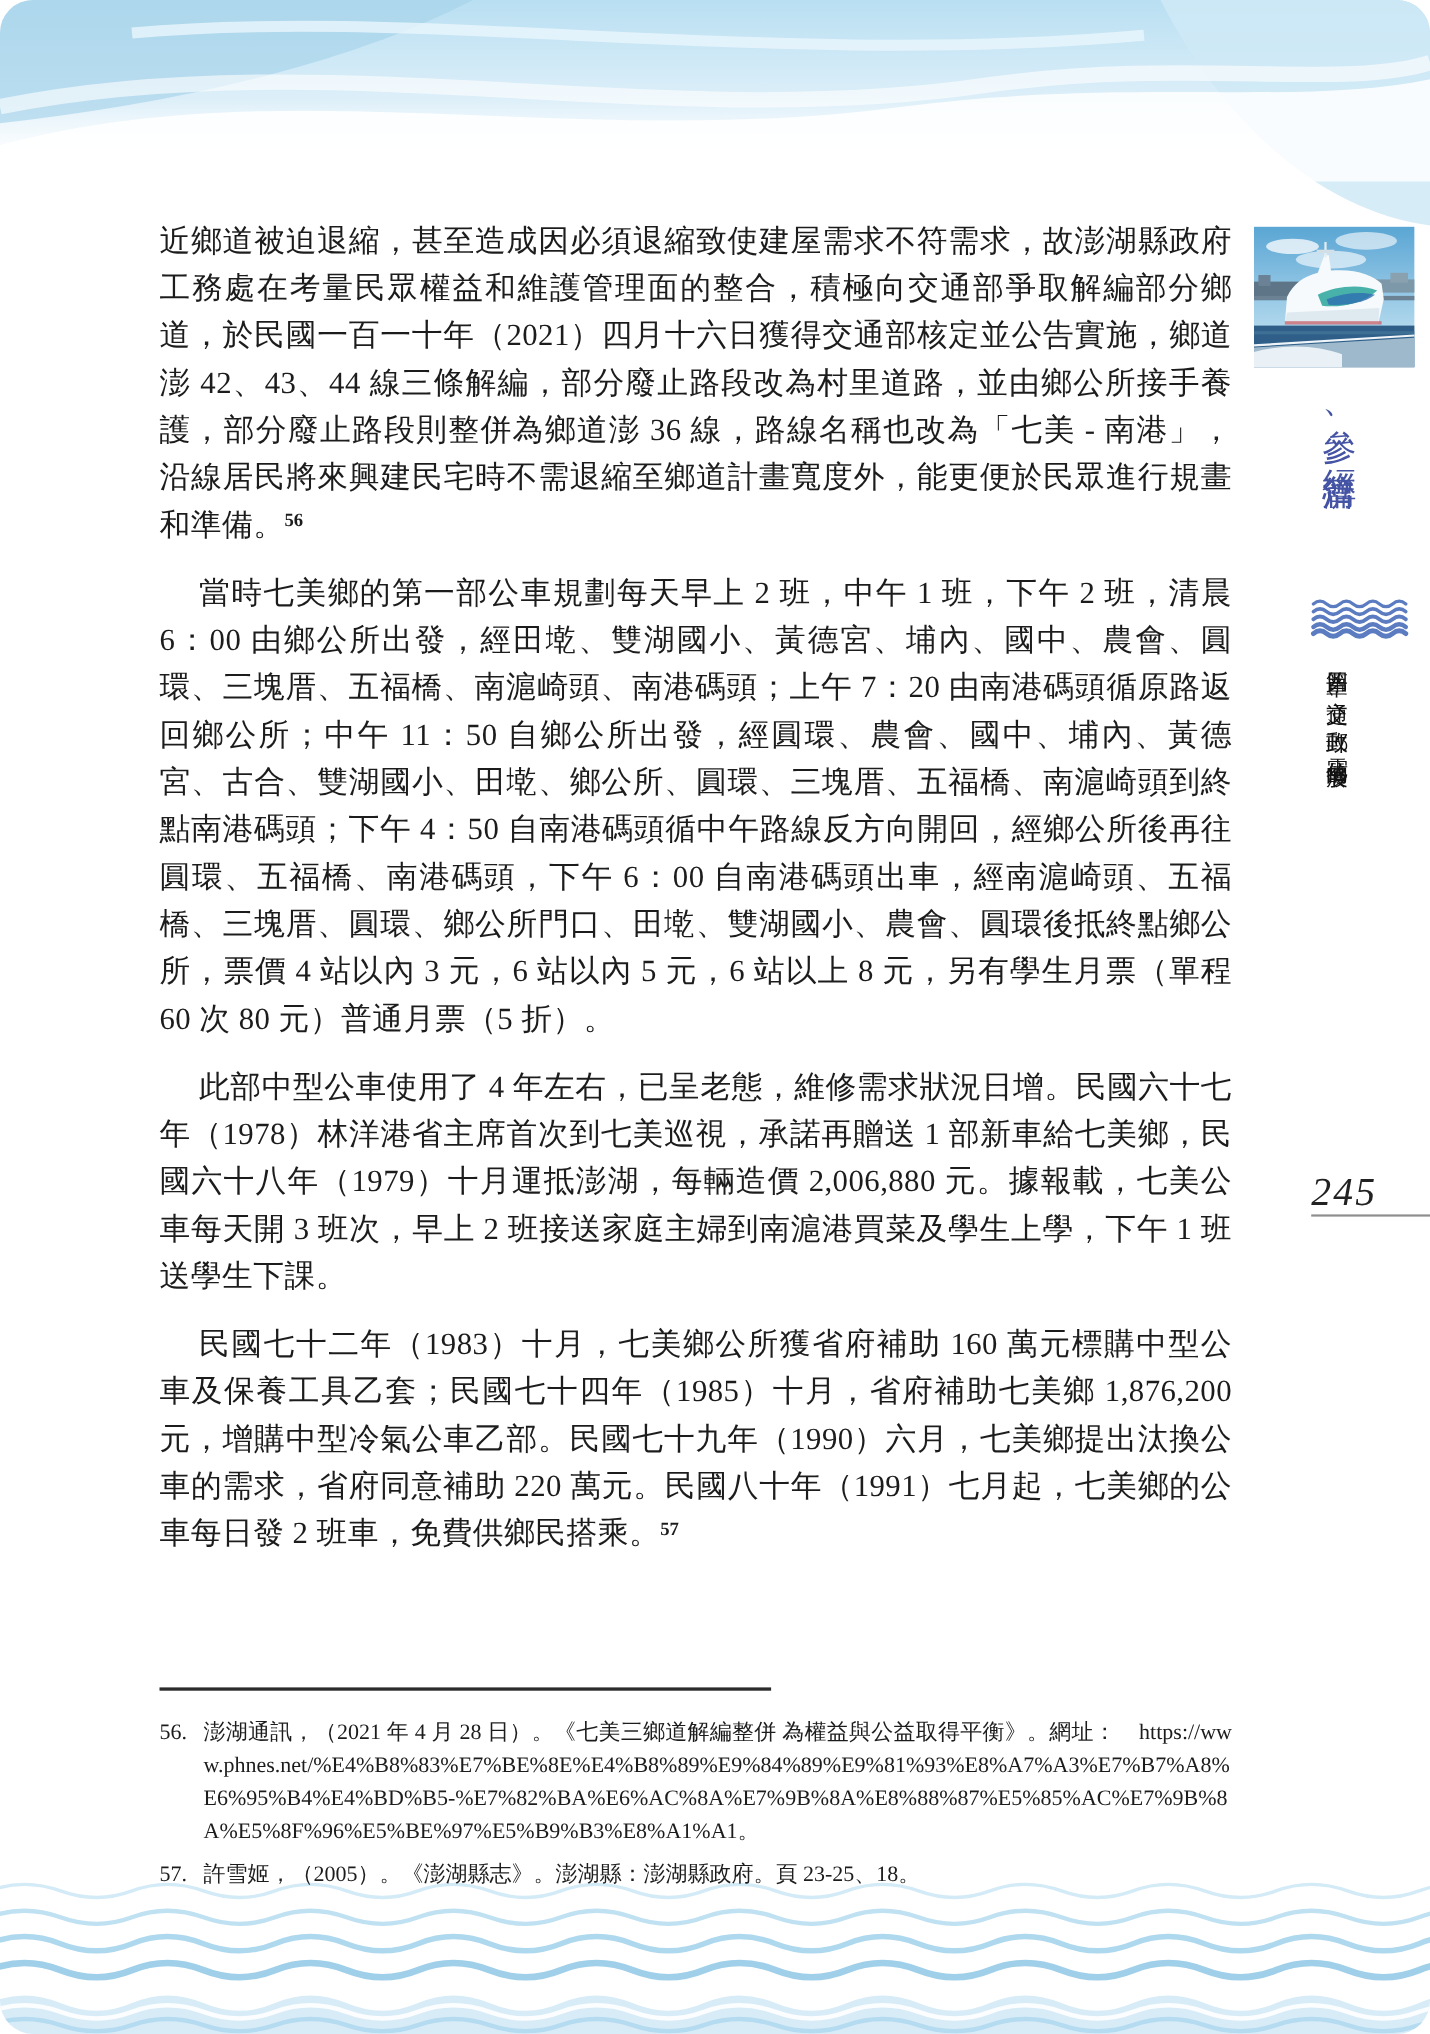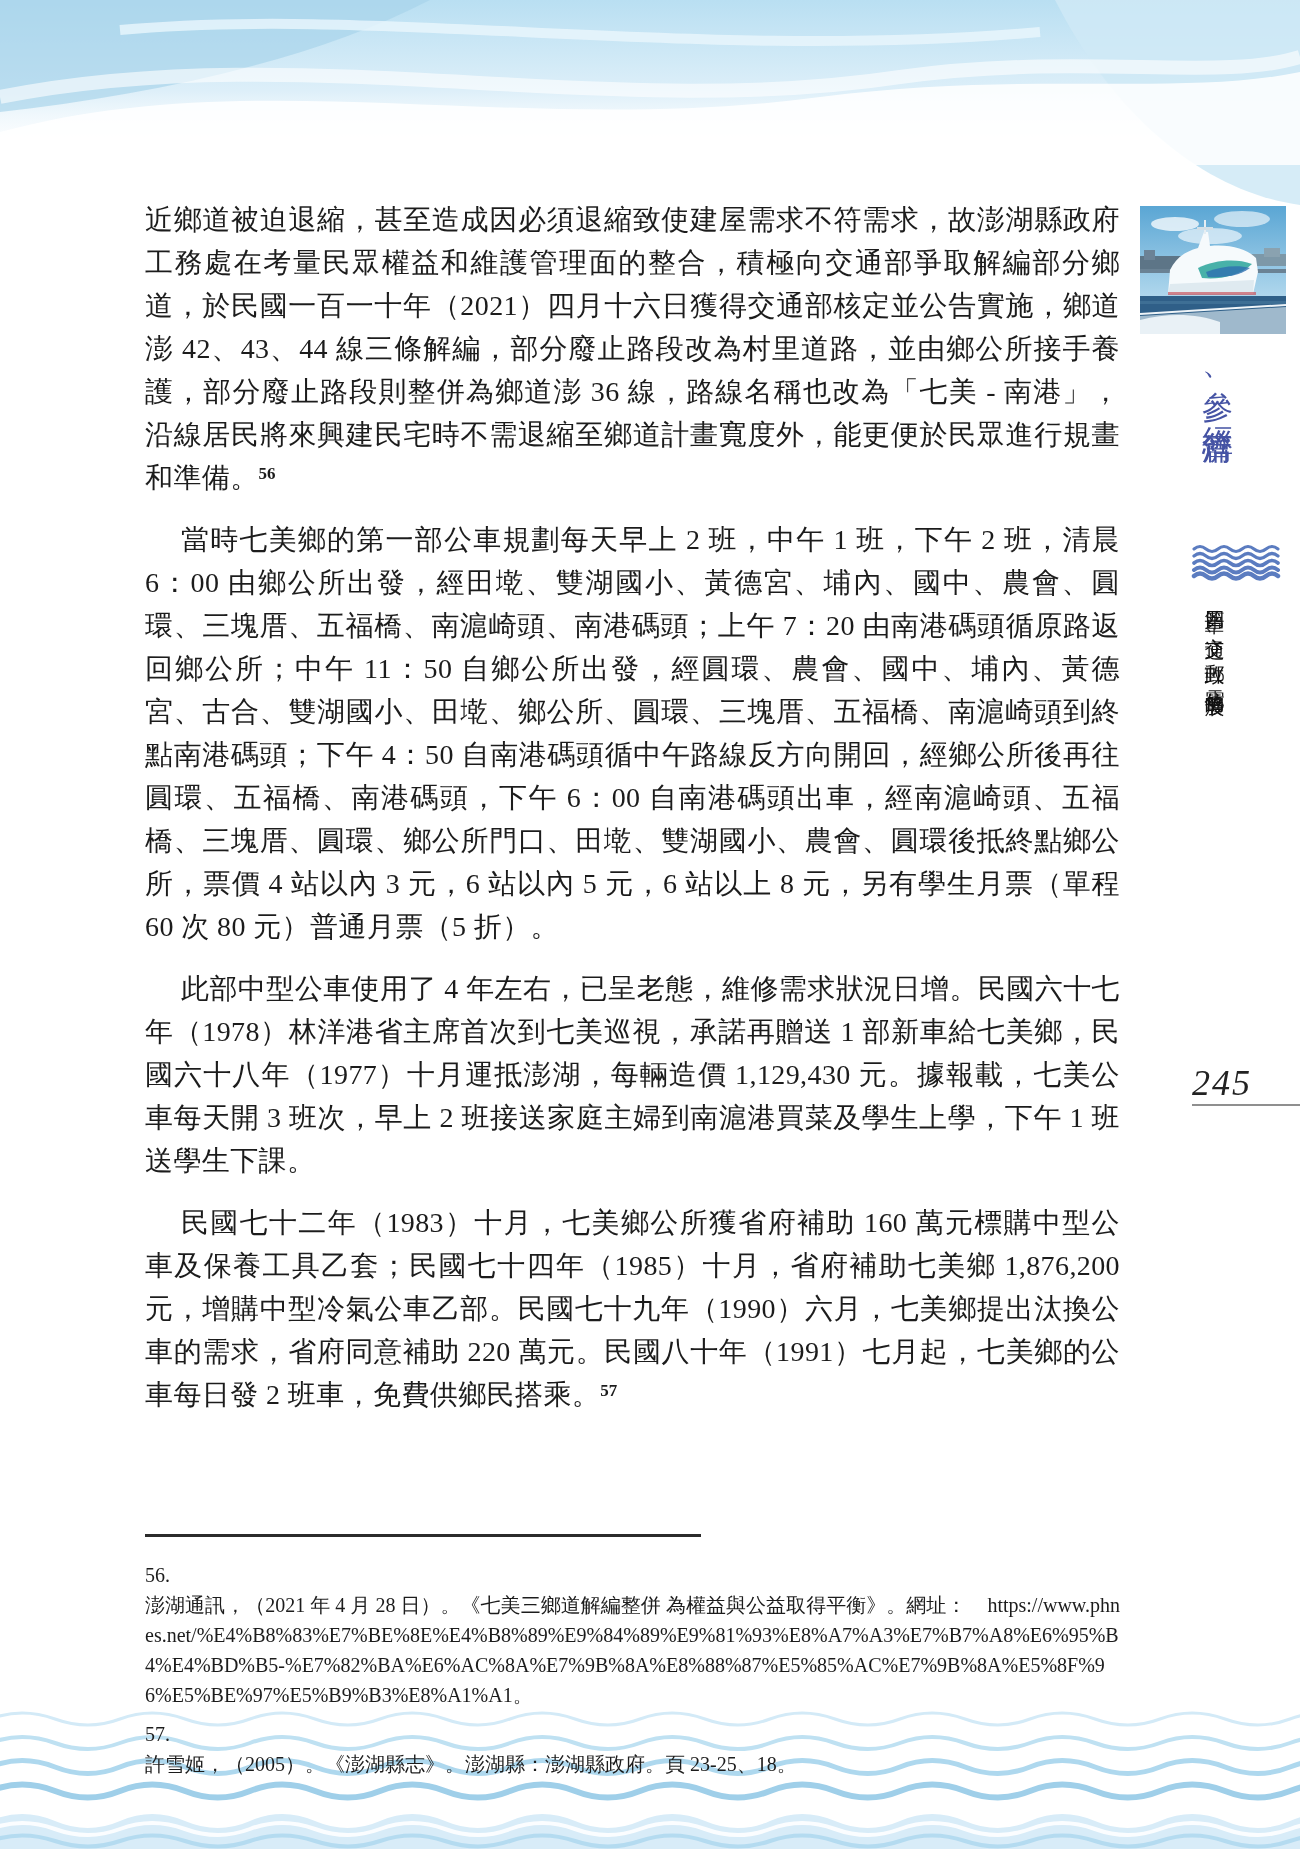--- a/index.html
+++ b/index.html
@@ -2,35 +2,36 @@
 <html><head>
 <meta charset="utf-8">
 <title>Document Page</title>
 <style>
   html,body { margin:0; padding:0; background:#ffffff; }
   .page {
     position:relative; width:1300px; height:1849px; margin:0 auto;
     background:#ffffff; overflow:hidden;
     font-family:"Liberation Serif","DejaVu Serif",serif;
     color:#1c1c1c;
+    border-radius:30px;
   }
   .top-band { position:absolute; top:0; left:0; width:1300px; height:215px; }
   .bottom-band { position:absolute; bottom:0; left:0; width:1300px; height:160px; }
 
   .main-text { position:absolute; left:145px; top:198px; width:975px; }
   .main-text p {
     margin:0 0 19px 0; font-size:28px; line-height:43px;
     text-align:justify; text-indent:36px; letter-spacing:0.4px;
   }
   .main-text p.no-indent { text-indent:0; }
   sup.fn-ref { font-size:17px; font-weight:bold; line-height:0; vertical-align:8px; letter-spacing:0; }
 
   .footnotes { position:absolute; left:145px; top:1534px; width:975px; font-size:20px; line-height:30px; }
   .fn-rule { width:556px; border-top:3px solid #2b2b2b; margin:0 0 23px 0; }
-  .footnote { display:flex; margin-bottom:9px;flex-direction:column; }
+  .footnote { display:flex; margin-bottom:9px; }
   .fn-num { width:40px; flex:none; }
   .fn-body { flex:1; text-align:justify; }
   .fn-url { word-break:break-all;margin-left:21px; }
 
   .photo-frame { position:absolute; left:1140px; top:206px; width:146px; height:128px; }
   .part-label {
     position:absolute; left:1196px; top:366px;
     writing-mode:vertical-rl; font-size:31px; letter-spacing:3px;
     color:#4553a4;
   }
@@ -77,21 +78,21 @@
       <path d="M-10,102 q32,-13 65,0 t65,0 t65,0 t65,0 t65,0 t65,0 t65,0 t65,0 t65,0 t65,0 t65,0 t65,0 t65,0 t65,0 t65,0 t65,0 t65,0 t65,0 t65,0 t65,0 t65,0" stroke="#9fcfe9" stroke-width="6" fill="none"></path>
       <path d="M-10,132 q32,-14 65,0 t65,0 t65,0 t65,0 t65,0 t65,0 t65,0 t65,0 t65,0 t65,0 t65,0 t65,0 t65,0 t65,0 t65,0 t65,0 t65,0 t65,0 t65,0 t65,0 t65,0 L1300,160 L0,160 Z" fill="#d8ecf8"></path>
       <path d="M-10,140 q32,-12 65,0 t65,0 t65,0 t65,0 t65,0 t65,0 t65,0 t65,0 t65,0 t65,0 t65,0 t65,0 t65,0 t65,0 t65,0 t65,0 t65,0 t65,0 t65,0 t65,0 t65,0" stroke="#ffffff" stroke-width="4" fill="none" opacity="0.9"></path>
       <path d="M-10,152 q32,-11 65,0 t65,0 t65,0 t65,0 t65,0 t65,0 t65,0 t65,0 t65,0 t65,0 t65,0 t65,0 t65,0 t65,0 t65,0 t65,0 t65,0 t65,0 t65,0 t65,0 t65,0" stroke="#b4dbf0" stroke-width="4" fill="none"></path>
     </svg>
   </div>
 
   <div class="main-text">
     <p class="no-indent"><span>近鄉道被迫退縮，甚至造成因必須退縮致使建屋需求不符需求，故澎湖縣政府工務處在考量民眾權益和維護管理面的整合，積極向交通部爭取解編部分鄉道，於民國一百一十年（2021）四月十六日獲得交通部核定並公告實施，鄉道澎 42、43、44 線三條解編，部分廢止路段改為村里道路，並由鄉公所接手養護，部分廢止路段則整併為鄉道澎 36 線，路線名稱也改為「七美 - 南港」，沿線居民將來興建民宅時不需退縮至鄉道計畫寬度外，能更便於民眾進行規畫和準備。</span><sup class="fn-ref">56</sup></p>
     <p><span>當時七美鄉的第一部公車規劃每天早上 2 班，中午 1 班，下午 2 班，清晨 6：00 由鄉公所出發，經田墘、雙湖國小、黃德宮、埔內、國中、農會、圓環、三塊厝、五福橋、南滬崎頭、南港碼頭；上午 7：20 由南港碼頭循原路返回鄉公所；中午 11：50 自鄉公所出發，經圓環、農會、國中、埔內、黃德宮、古合、雙湖國小、田墘、鄉公所、圓環、三塊厝、五福橋、南滬崎頭到終點南港碼頭；下午 4：50 自南港碼頭循中午路線反方向開回，經鄉公所後再往圓環、五福橋、南港碼頭，下午 6：00 自南港碼頭出車，經南滬崎頭、五福橋、三塊厝、圓環、鄉公所門口、田墘、雙湖國小、農會、圓環後抵終點鄉公所，票價 4 站以內 3 元，6 站以內 5 元，6 站以上 8 元，另有學生月票（單程 60 次 80 元）普通月票（5 折）。</span></p>
-    <p><span>此部中型公車使用了 4 年左右，已呈老態，維修需求狀況日增。民國六十七年（1978）林洋港省主席首次到七美巡視，承諾再贈送 1 部新車給七美鄉，民國六十八年（1977）十月運抵澎湖，每輛造價 1,129,430 元。據報載，七美公車每天開 3 班次，早上 2 班接送家庭主婦到南滬港買菜及學生上學，下午 1 班送學生下課。</span></p>
+    <p><span>此部中型公車使用了 4 年左右，已呈老態，維修需求狀況日增。民國六十七年（1978）林洋港省主席首次到七美巡視，承諾再贈送 1 部新車給七美鄉，民國六十八年（1979）十月運抵澎湖，每輛造價 2,006,880 元。據報載，七美公車每天開 3 班次，早上 2 班接送家庭主婦到南滬港買菜及學生上學，下午 1 班送學生下課。</span></p>
     <p><span>民國七十二年（1983）十月，七美鄉公所獲省府補助 160 萬元標購中型公車及保養工具乙套；民國七十四年（1985）十月，省府補助七美鄉 1,876,200 元，增購中型冷氣公車乙部。民國七十九年（1990）六月，七美鄉提出汰換公車的需求，省府同意補助 220 萬元。民國八十年（1991）七月起，七美鄉的公車每日發 2 班車，免費供鄉民搭乘。</span><sup class="fn-ref">57</sup></p>
   </div>
 
   <div class="footnotes">
     <div class="fn-rule"></div>
     <div class="footnote">
       <span class="fn-num">56.</span>
       <span class="fn-body"><span>澎湖通訊，（2021 年 4 月 28 日）。《七美三鄉道解編整併 為權益與公益取得平衡》。網址：</span><span class="fn-url">https://www.phnes.net/%E4%B8%83%E7%BE%8E%E4%B8%89%E9%84%89%E9%81%93%E8%A7%A3%E7%B7%A8%E6%95%B4%E4%BD%B5-%E7%82%BA%E6%AC%8A%E7%9B%8A%E8%88%87%E5%85%AC%E7%9B%8A%E5%8F%96%E5%BE%97%E5%B9%B3%E8%A1%A1</span><span>。</span></span>
     </div>
     <div class="footnote">

